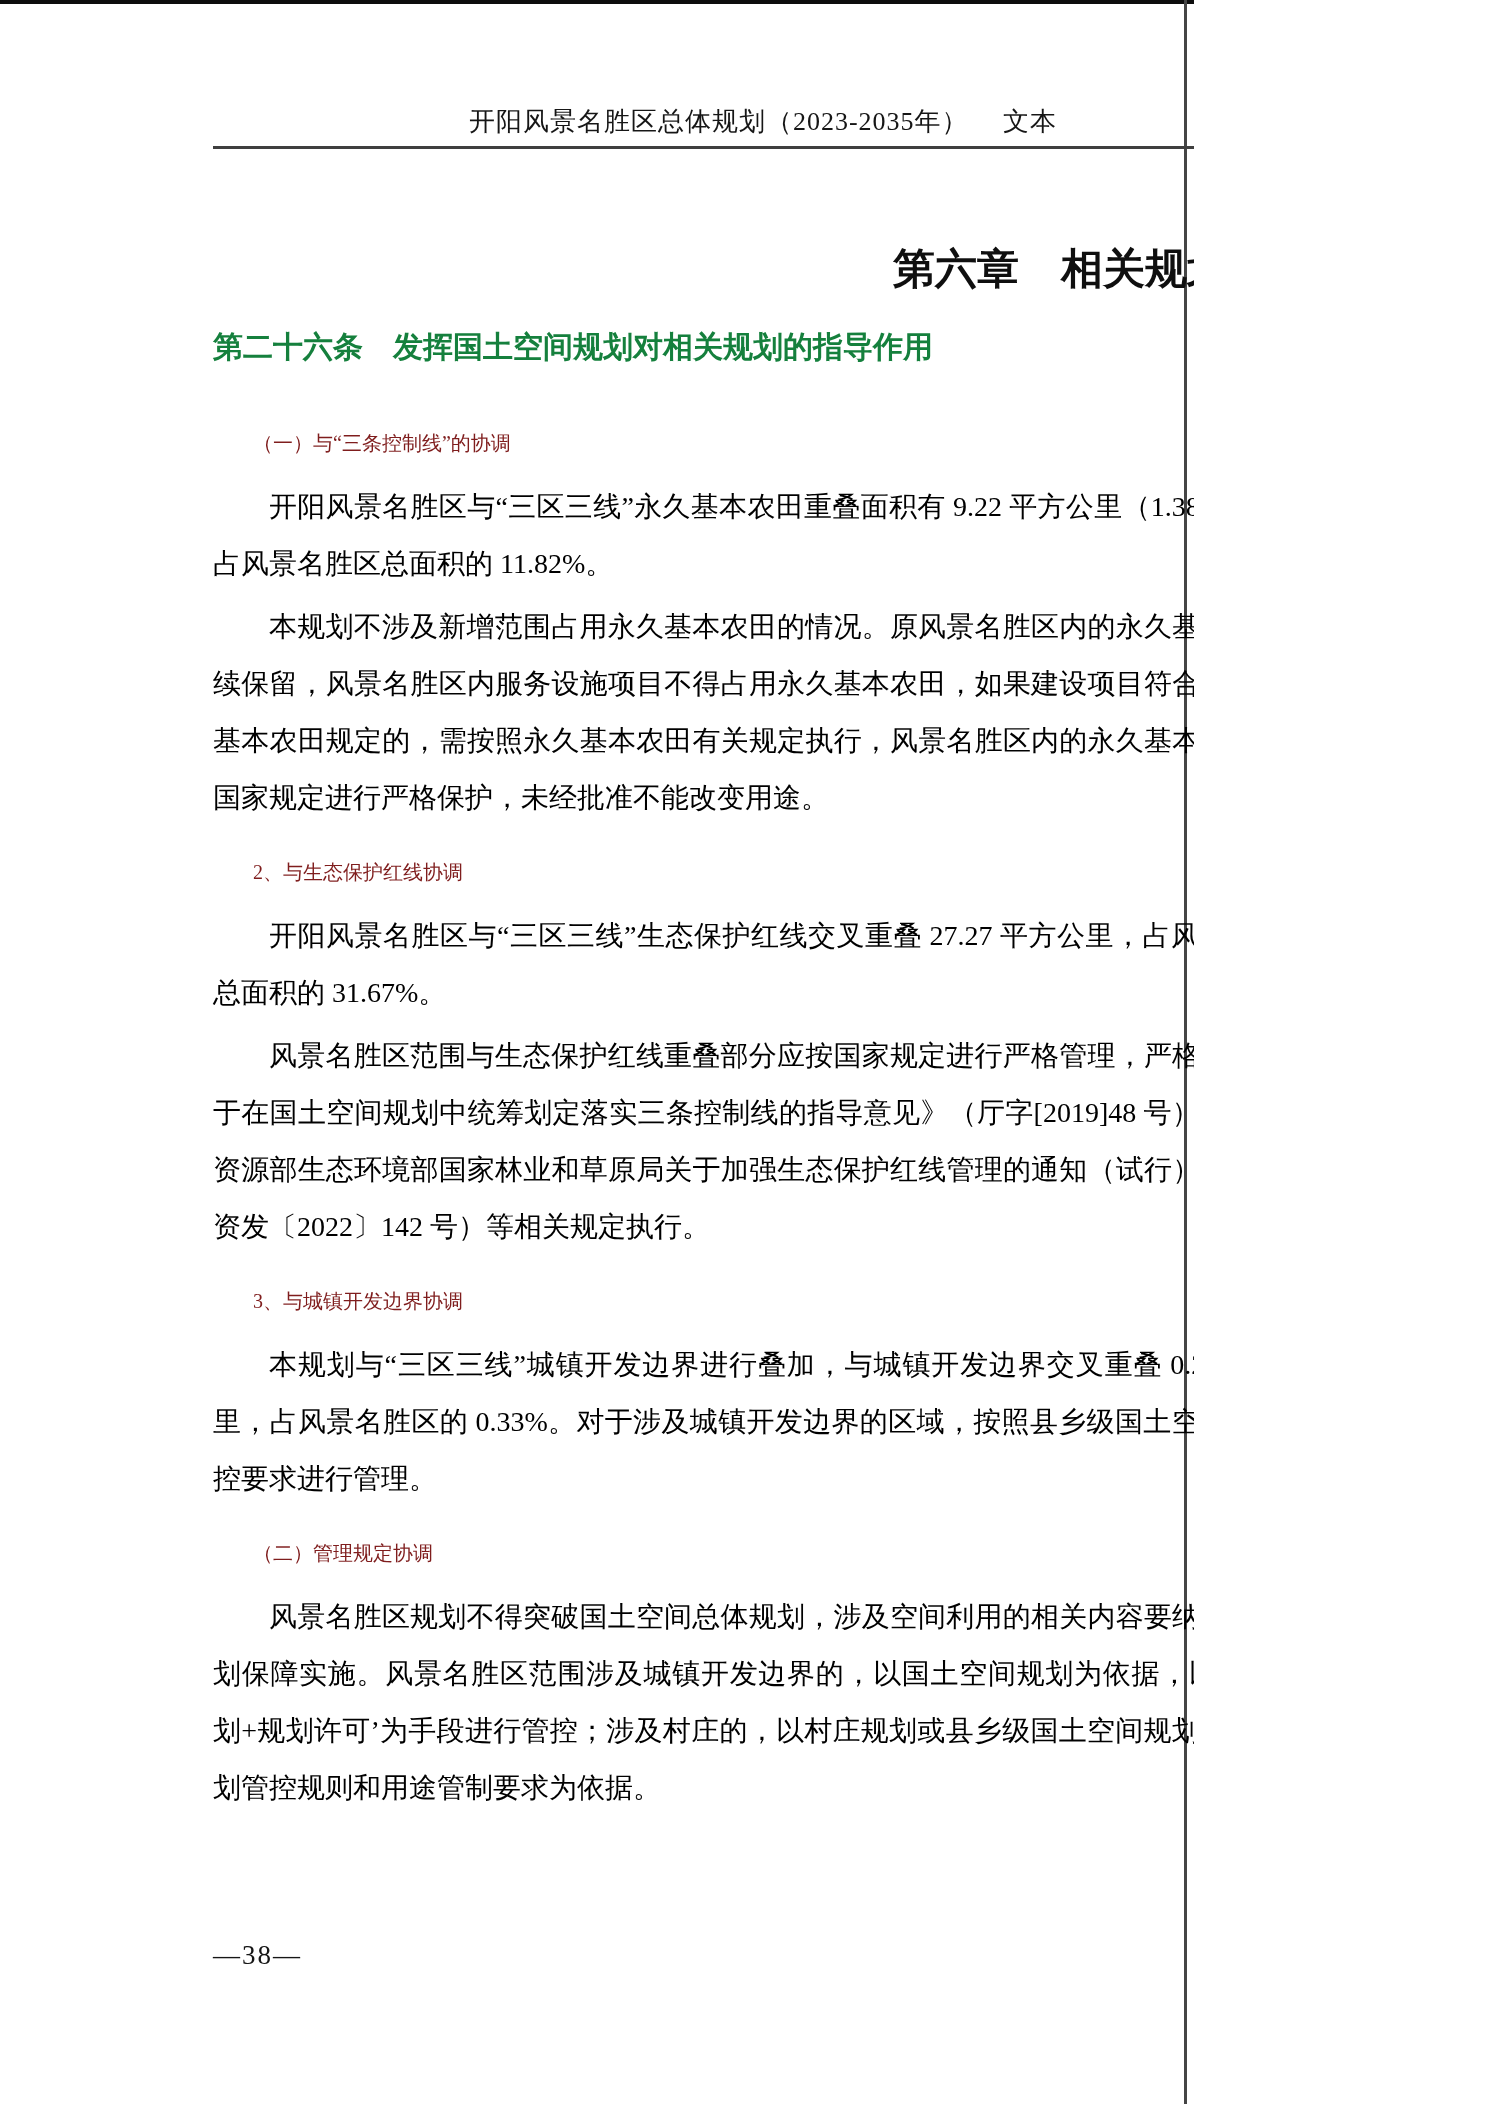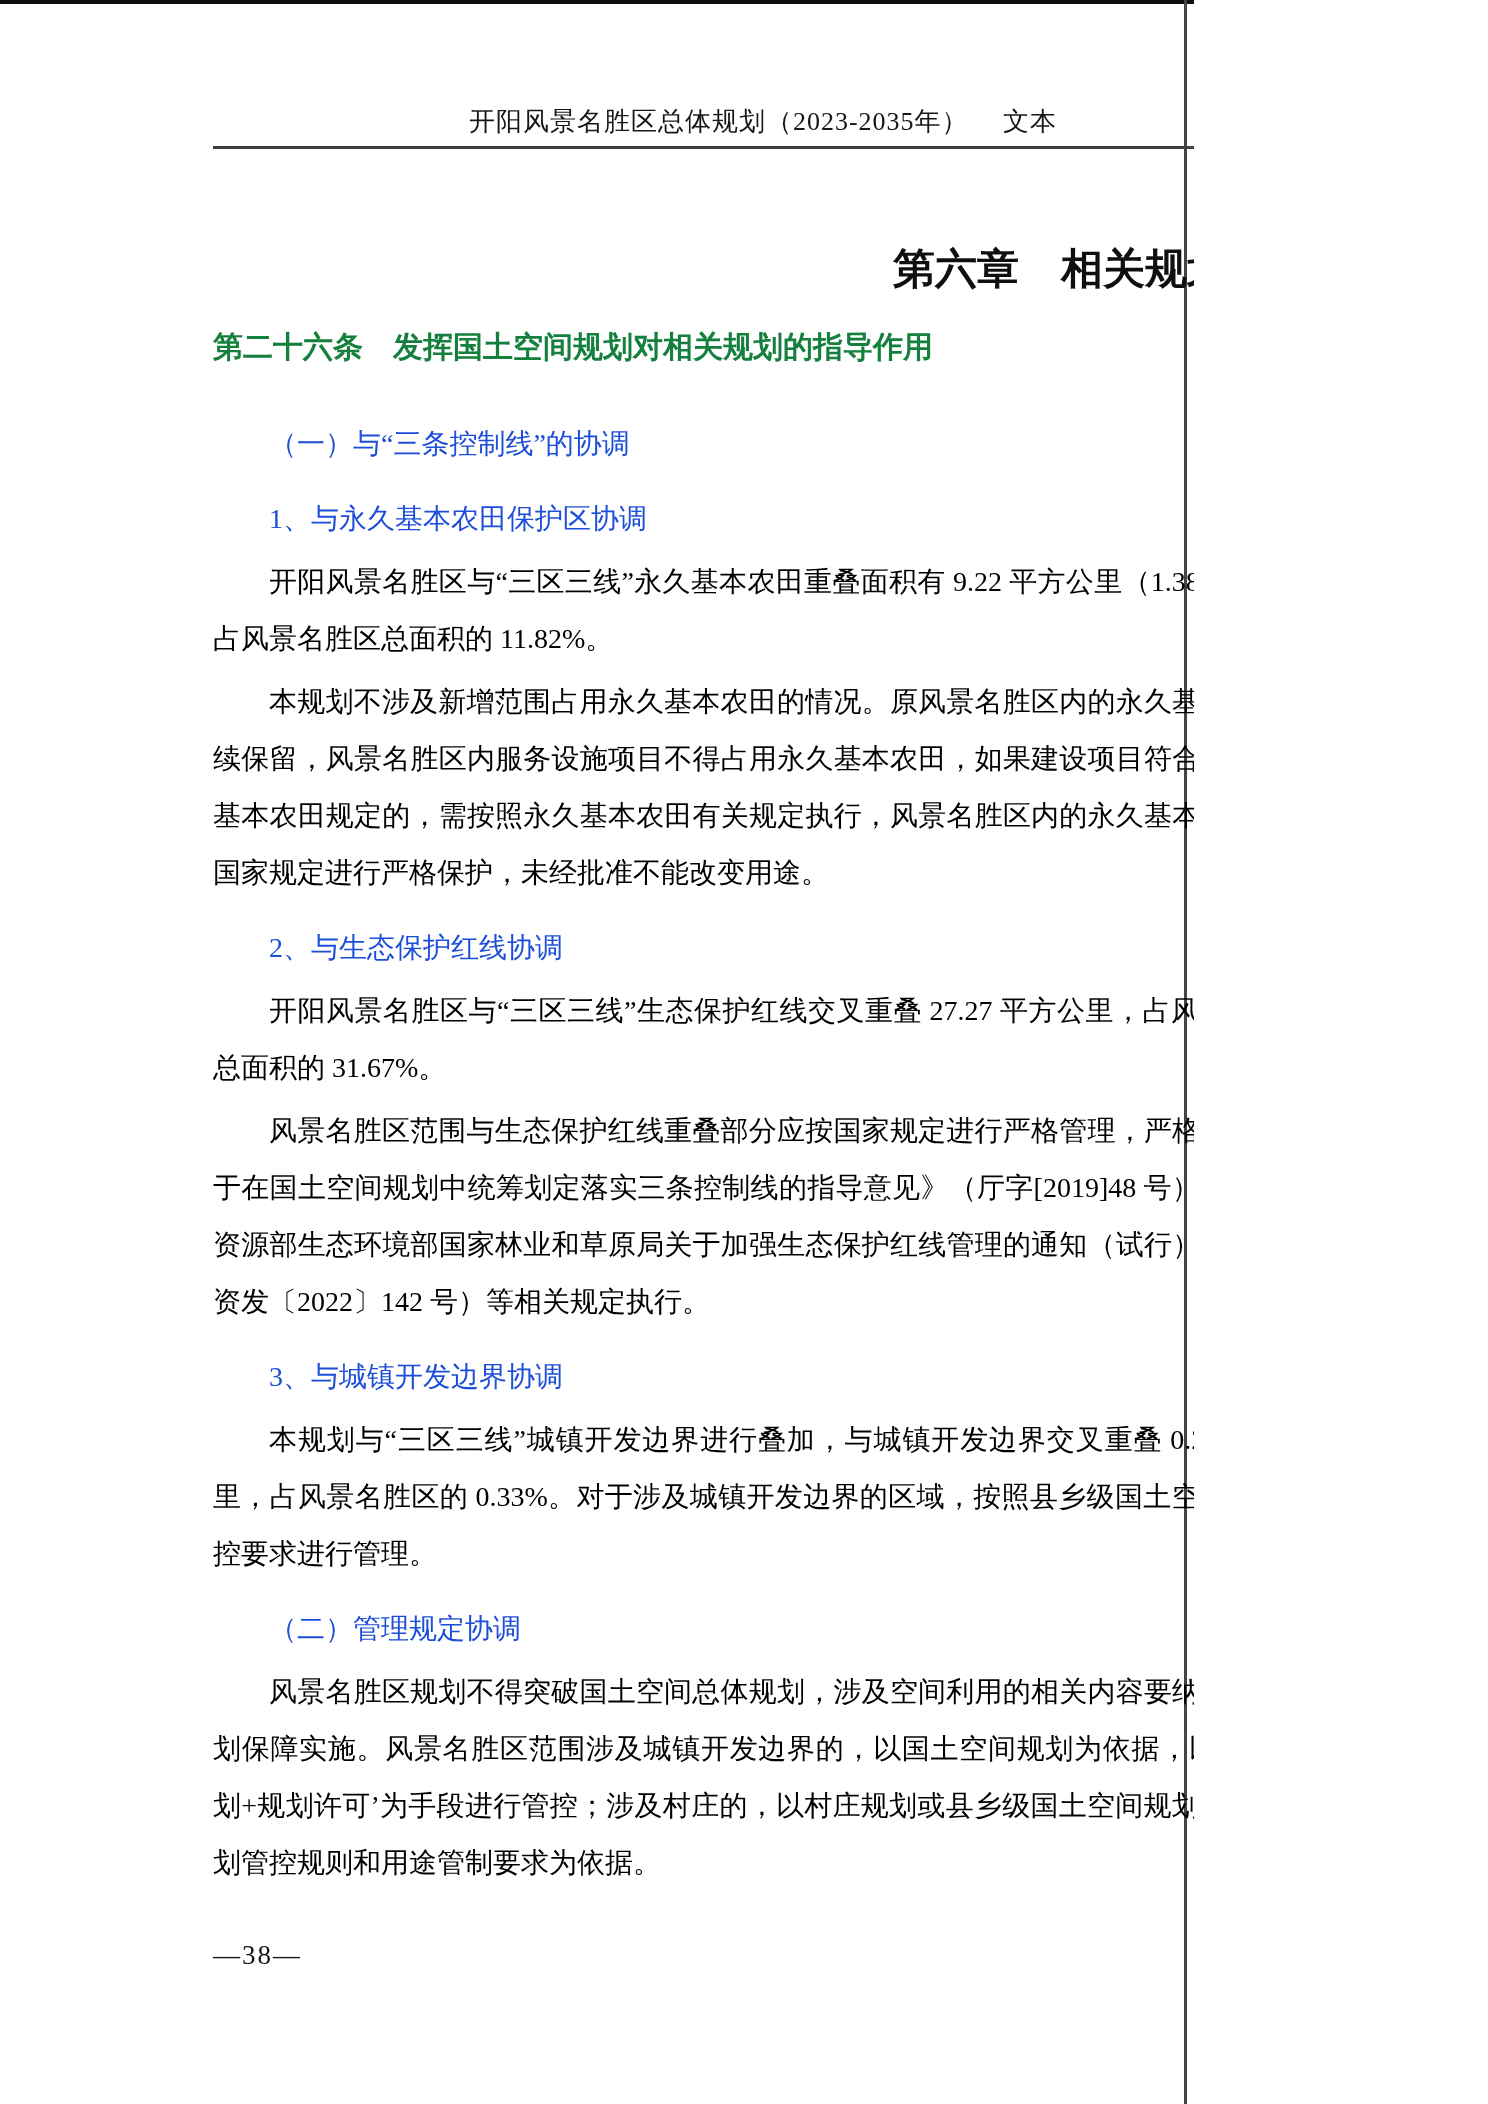--- a/index.html
+++ b/index.html
@@ -58,24 +58,24 @@
   .article-heading {
     margin-top: 29px;
     font-family: "Liberation Sans", "DejaVu Sans", sans-serif;
     font-weight: bold;
     font-size: 30px;
     line-height: 44px;
     color: #15803d;
   }
   .sub {
     margin-top: 18px;
-    font-size: 28px;
+    font-size: 20px;
     line-height: 57px;
     text-indent: 2em;
-    color: #1d4ed8;
+    color: #7f1d1d;
   }
   .sub.first-sub { margin-top: 46px; }
   .para {
     margin-top: 6px;
     font-size: 28px;
     line-height: 57px;
     text-indent: 2em;
     text-align: justify;
     color: #000000;
   }
@@ -98,21 +98,20 @@
     <div class="doc-header">开阳风景名胜区总体规划（2023-2035年）　 文本</div>
 
     <hr class="header-rule">
 
     <div class="chapter-title">第六章　相关规划协调</div>
 
     <div class="article-heading">第二十六条　发挥国土空间规划对相关规划的指导作用</div>
 
     <div class="sub first-sub">（一）与“三条控制线”的协调</div>
 
-    <div class="sub">1、与永久基本农田保护区协调</div>
 
     <div class="para">开阳风景名胜区与“三区三线”永久基本农田重叠面积有 9.22 平方公里（1.38万亩），占风景名胜区总面积的 11.82%。</div>
 
     <div class="para">本规划不涉及新增范围占用永久基本农田的情况。原风景名胜区内的永久基本农田继续保留，风景名胜区内服务设施项目不得占用永久基本农田，如果建设项目符合占用永久基本农田规定的，需按照永久基本农田有关规定执行，风景名胜区内的永久基本农田应按国家规定进行严格保护，未经批准不能改变用途。</div>
 
     <div class="sub">2、与生态保护红线协调</div>
 
     <div class="para">开阳风景名胜区与“三区三线”生态保护红线交叉重叠 27.27 平方公里，占风景名胜区总面积的 31.67%。</div>
 
     <div class="para">风景名胜区范围与生态保护红线重叠部分应按国家规定进行严格管理，严格按照《关于在国土空间规划中统筹划定落实三条控制线的指导意见》（厅字[2019]48 号）、《自然资源部生态环境部国家林业和草原局关于加强生态保护红线管理的通知（试行）》（自然资发〔2022〕142 号）等相关规定执行。</div>

